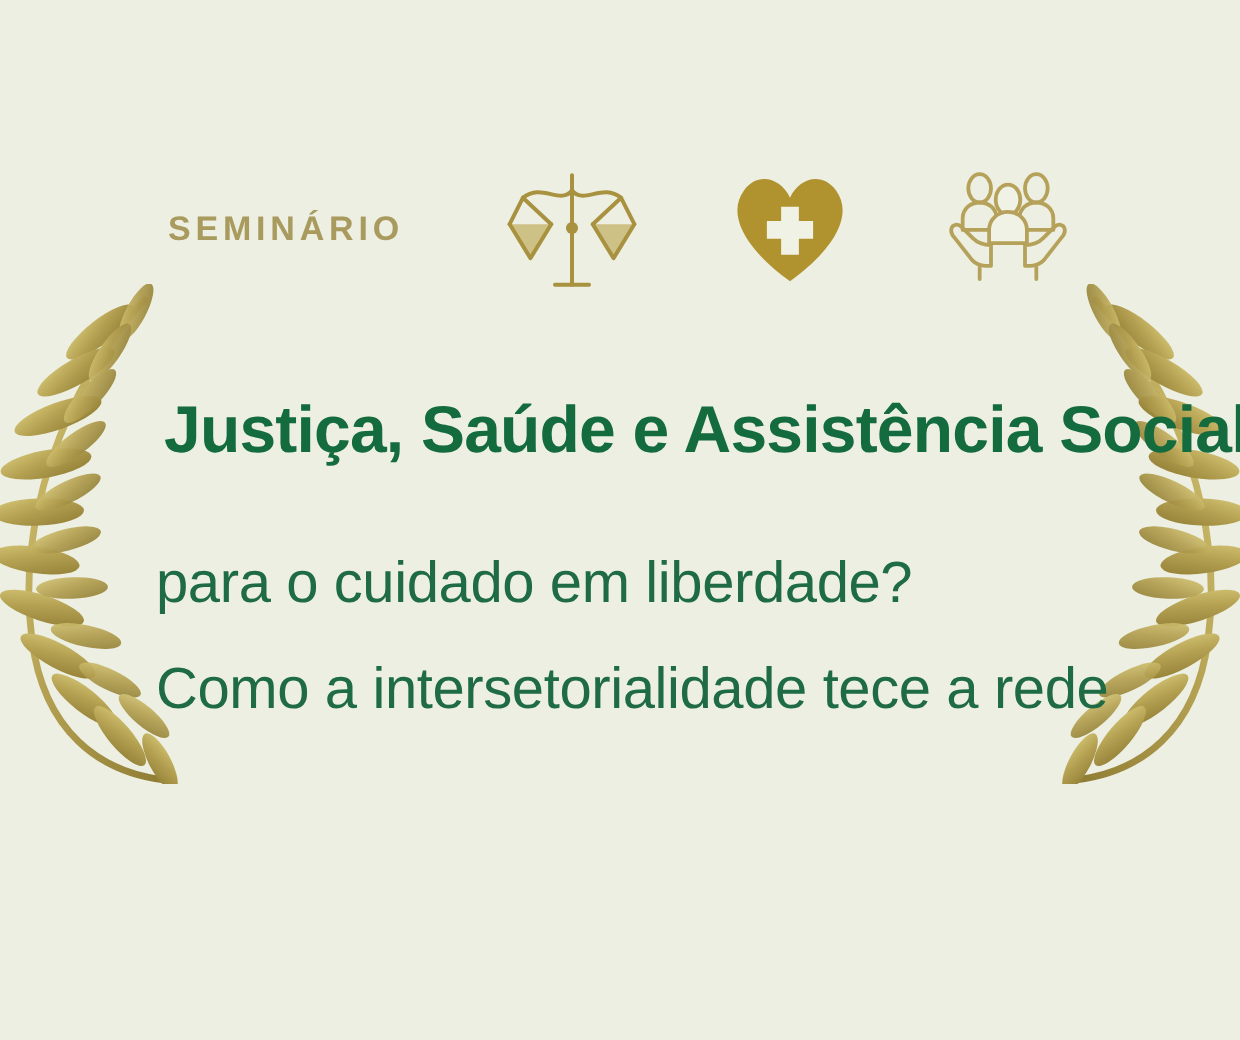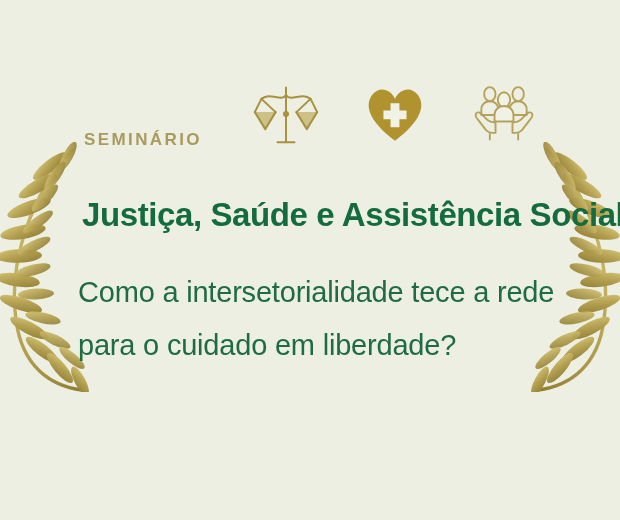--- a/index.html
+++ b/index.html
@@ -47,21 +47,21 @@
     height: 72px;
     display: flex;
     align-items: center;
     justify-content: center;
   }
 
   
   .eyebrow {
     position: absolute;
     left: 84px;
-    top: 131px;
+    top: 106px;
     font-size: 17px;
     font-weight: bold;
     letter-spacing: 2.4px;
     color: #a99a5e;
     line-height: 1;
     white-space: nowrap;
   }
   .title {
     position: absolute;
     left: 82px;
@@ -225,17 +225,17 @@
       </svg>
     </div>
 
   </div>
 
   <div class="eyebrow">SEMINÁRIO</div>
 
   <div class="title">Justiça, Saúde e Assistência Social</div>
 
   <div class="subtitle">
+    <span class="sub-line">para o cuidado em liberdade?</span>
     <span class="sub-line">Como a intersetorialidade tece a rede</span>
-    <span class="sub-line">para o cuidado em liberdade?</span>
   </div>
 
 </div>
 
 </body></html>

